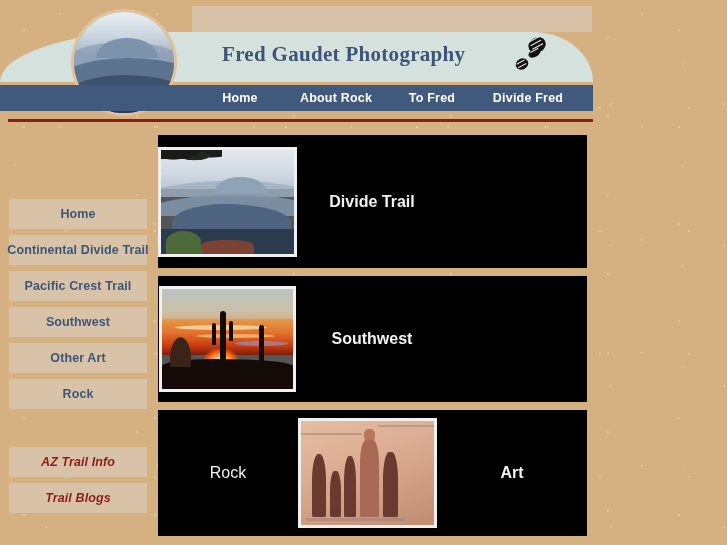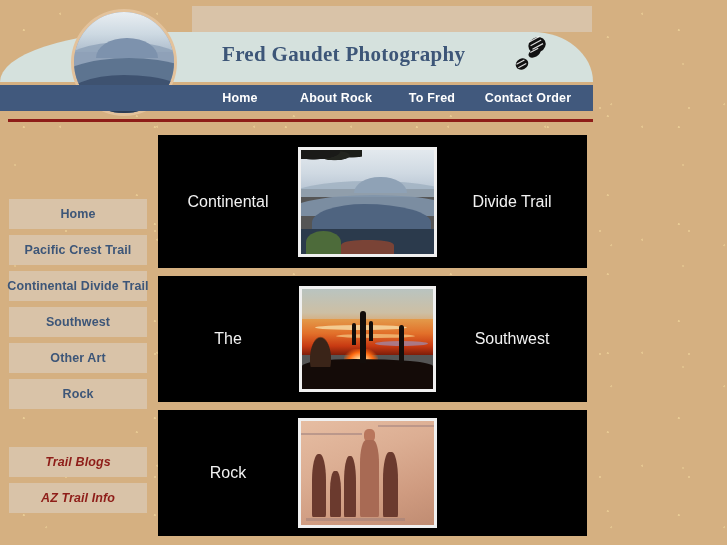--- a/index.html
+++ b/index.html
@@ -224,21 +224,21 @@
 
   .panel-word {
     color: #f2f2f2;
     font-size: 16px;
     text-align: center;
     font-family: "Liberation Sans", sans-serif;
     white-space: nowrap;
     flex: 0 0 auto;
   }
   .panel-word.left  { width: 140px; }
-  .panel-word.right { width: 150px; }
+  .panel-word.right { width: 150px; font-weight: bold; }
 
   .thumb-wrap {
     flex: 0 0 auto;
     width: 139px;
     display: flex;
     justify-content: center;
   }
   .thumb {
     width: 133px;
     height: 104px;
@@ -354,63 +354,61 @@
       <div class="trees"></div>
       <div class="shrub"></div>
       <div class="shrub2"></div>
     </div>
 
     <div class="navbar">
       <div class="nav-spacer"></div>
       <div class="nav-link n0">Home</div>
       <div class="nav-link n1">About Rock</div>
       <div class="nav-link n2">To Fred</div>
-      <div class="nav-link n3">Contact Order</div>
+      <div class="nav-link n3">Divide Fred</div>
     </div>
 
   </div>
 
   <div class="red-rule"></div>
 
   <div id="sidebar">
     <div class="side-btn">Home</div>
+    <div class="side-btn">Continental Divide Trail</div>
     <div class="side-btn">Pacific Crest Trail</div>
-    <div class="side-btn">Continental Divide Trail</div>
     <div class="side-btn">Southwest</div>
     <div class="side-btn">Other Art</div>
     <div class="side-btn">Rock</div>
 
     <div class="side-gap"></div>
 
+    <div class="side-btn alt">AZ Trail Info</div>
     <div class="side-btn alt">Trail Blogs</div>
-    <div class="side-btn alt">AZ Trail Info</div>
   </div>
 
   <div id="main">
 
     <div class="panel p0">
-      <div class="panel-word left">Continental</div>
       <div class="thumb-wrap">
         <div class="thumb t1">
           <div class="sky"></div>
           <div class="ridA"></div>
           <div class="ridB"></div>
           <div class="ridC"></div>
           <div class="ridD"></div>
           <div class="fg"></div>
           <div class="veg"></div>
           <div class="veg2"></div>
           <div class="leaf"></div>
         </div>
       </div>
       <div class="panel-word right">Divide Trail</div>
     </div>
 
     <div class="panel p1">
-      <div class="panel-word left">The</div>
       <div class="thumb-wrap">
         <div class="thumb t2">
           <div class="skytop"></div>
           <div class="glow"></div>
           <div class="band1"></div>
           <div class="band2"></div>
           <div class="band3"></div>
           <div class="sun"></div>
           <div class="ground"></div>
           <div class="cac m"></div>
@@ -432,17 +430,18 @@
           <div class="line2"></div>
           <div class="head"></div>
           <div class="fig f4"></div>
           <div class="fig f1"></div>
           <div class="fig f2"></div>
           <div class="fig f3"></div>
           <div class="fig f5"></div>
           <div class="base"></div>
         </div>
       </div>
+      <div class="panel-word right">Art</div>
     </div>
 
   </div>
 
 </div>
 
 </body></html>

